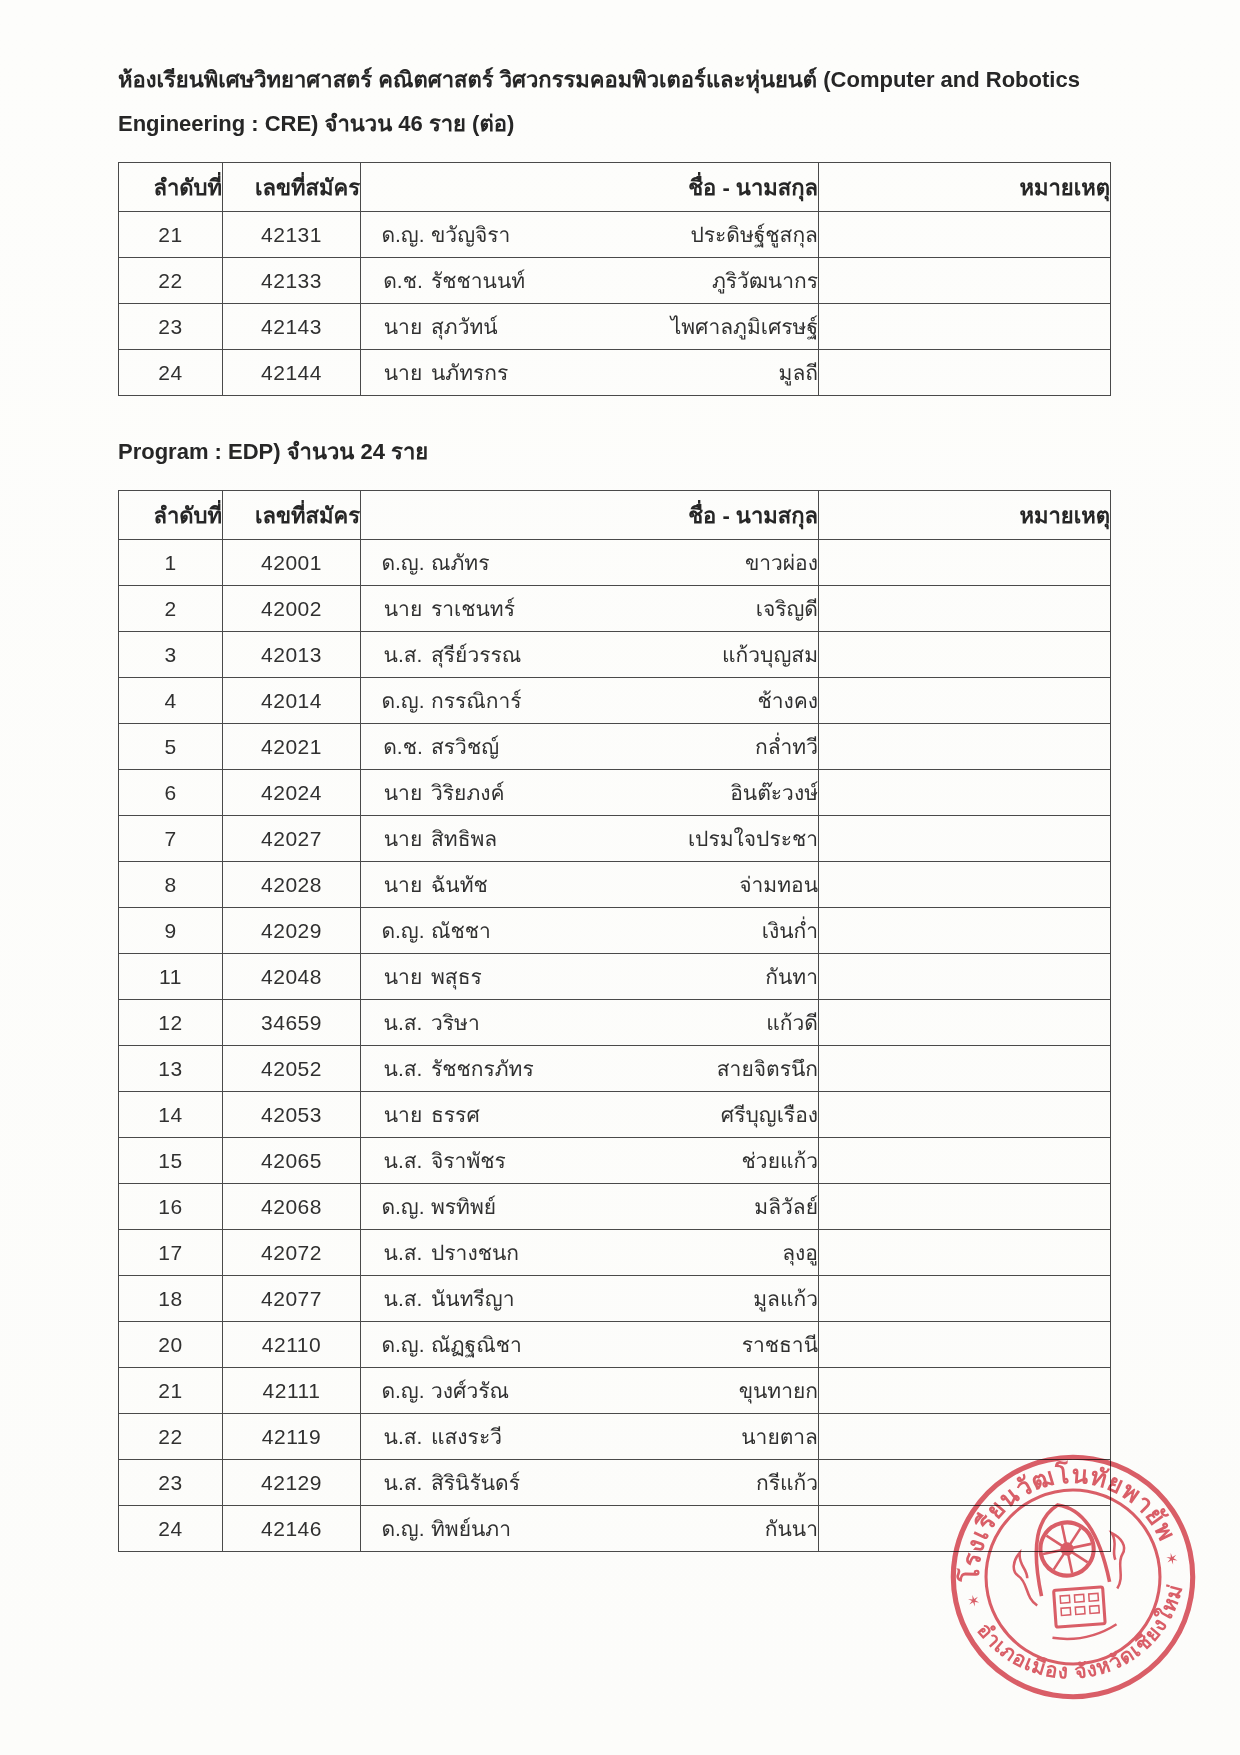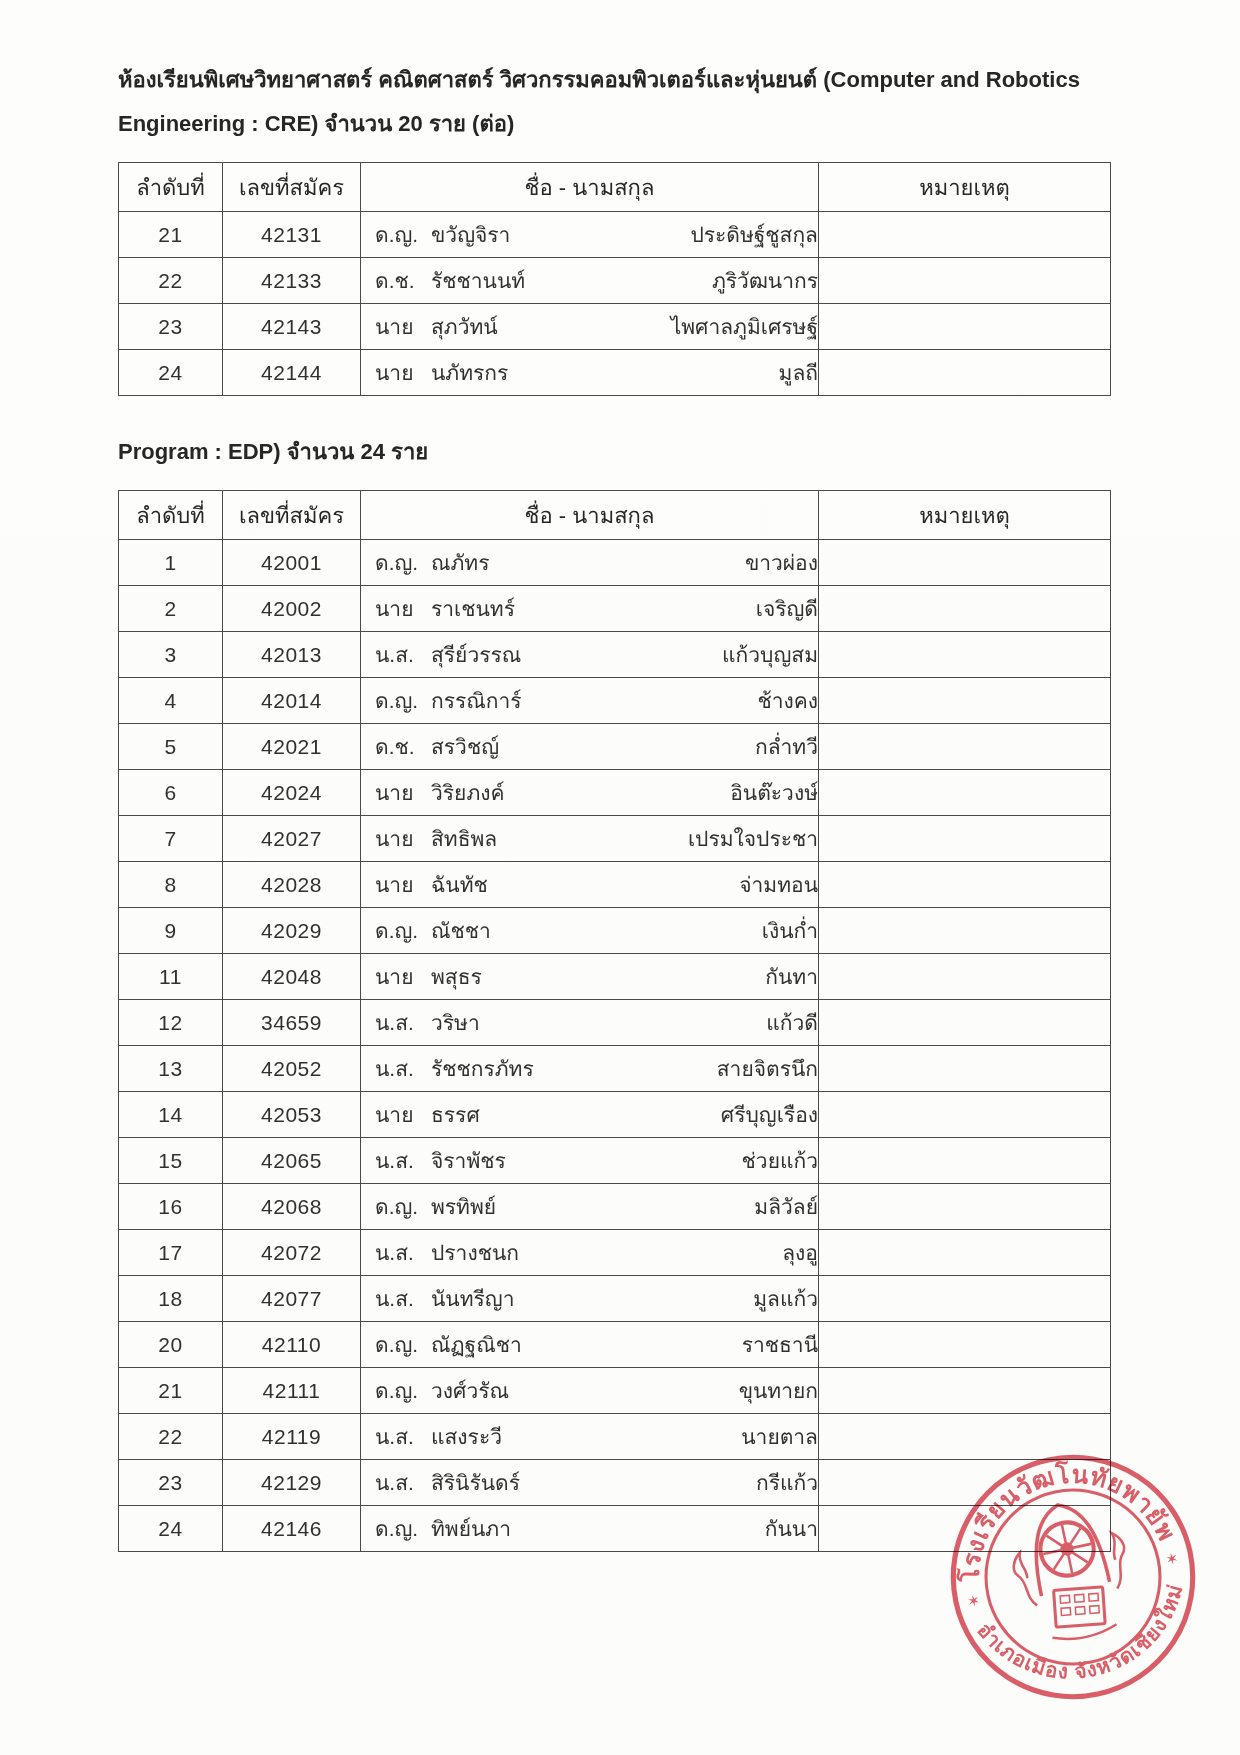--- a/index.html
+++ b/index.html
@@ -36,36 +36,36 @@
     table-layout:fixed;
   }
   table.roster th, table.roster td{
     border:1.5px solid #4a4a4a;
     padding:0;
     vertical-align:middle;
   }
   table.roster th{
     height:48px;
     font-size:22px;
-    font-weight:normal;
+    font-weight:bold;
     color:#262626;
-    text-align:center;
+    text-align:right;
   }
   table.roster td{
     height:45px;
     font-size:21px;
     color:#303030;
   }
   td.c-no, td.c-app{ text-align:center; font-size:20px; letter-spacing:0.5px; }
   td.c-name .name-wrap{
     display:flex;
     align-items:center;
     padding-left:14px;
   }
-  td.c-name .prefix{ width:56px; flex:0 0 56px; }
+  td.c-name .prefix{ width:56px; flex:0 0 56px;text-align:center; }
   td.c-name .given{ width:208px; flex:0 0 208px; }
   td.c-name .family{ flex:1 1 auto;text-align:right; }
   td.c-remark{ }
   
   .stamp{
     position:absolute;
     left:940px; top:1444px;
     width:266px; height:266px;
     transform:rotate(-12deg);
     mix-blend-mode:multiply;
@@ -79,21 +79,21 @@
   .stamp .ornament{ font-size:15px; font-weight:normal; }
 </style>
 </head>
 <body>
 
 <div class="page">
   <div class="content">
 
     <h1 class="doc-title">
       <span class="tl">ห้องเรียนพิเศษวิทยาศาสตร์ คณิตศาสตร์ วิศวกรรมคอมพิวเตอร์และหุ่นยนต์ (Computer and Robotics</span>
-      <span class="tl">Engineering : CRE) จำนวน 20 ราย (ต่อ)</span>
+      <span class="tl">Engineering : CRE) จำนวน 46 ราย (ต่อ)</span>
     </h1>
 
     <table class="roster">
       <colgroup>
         <col style="width:104px">
           <col style="width:138px">
           <col style="width:458px">
           <col style="width:292px">
       </colgroup>
       <thead>

